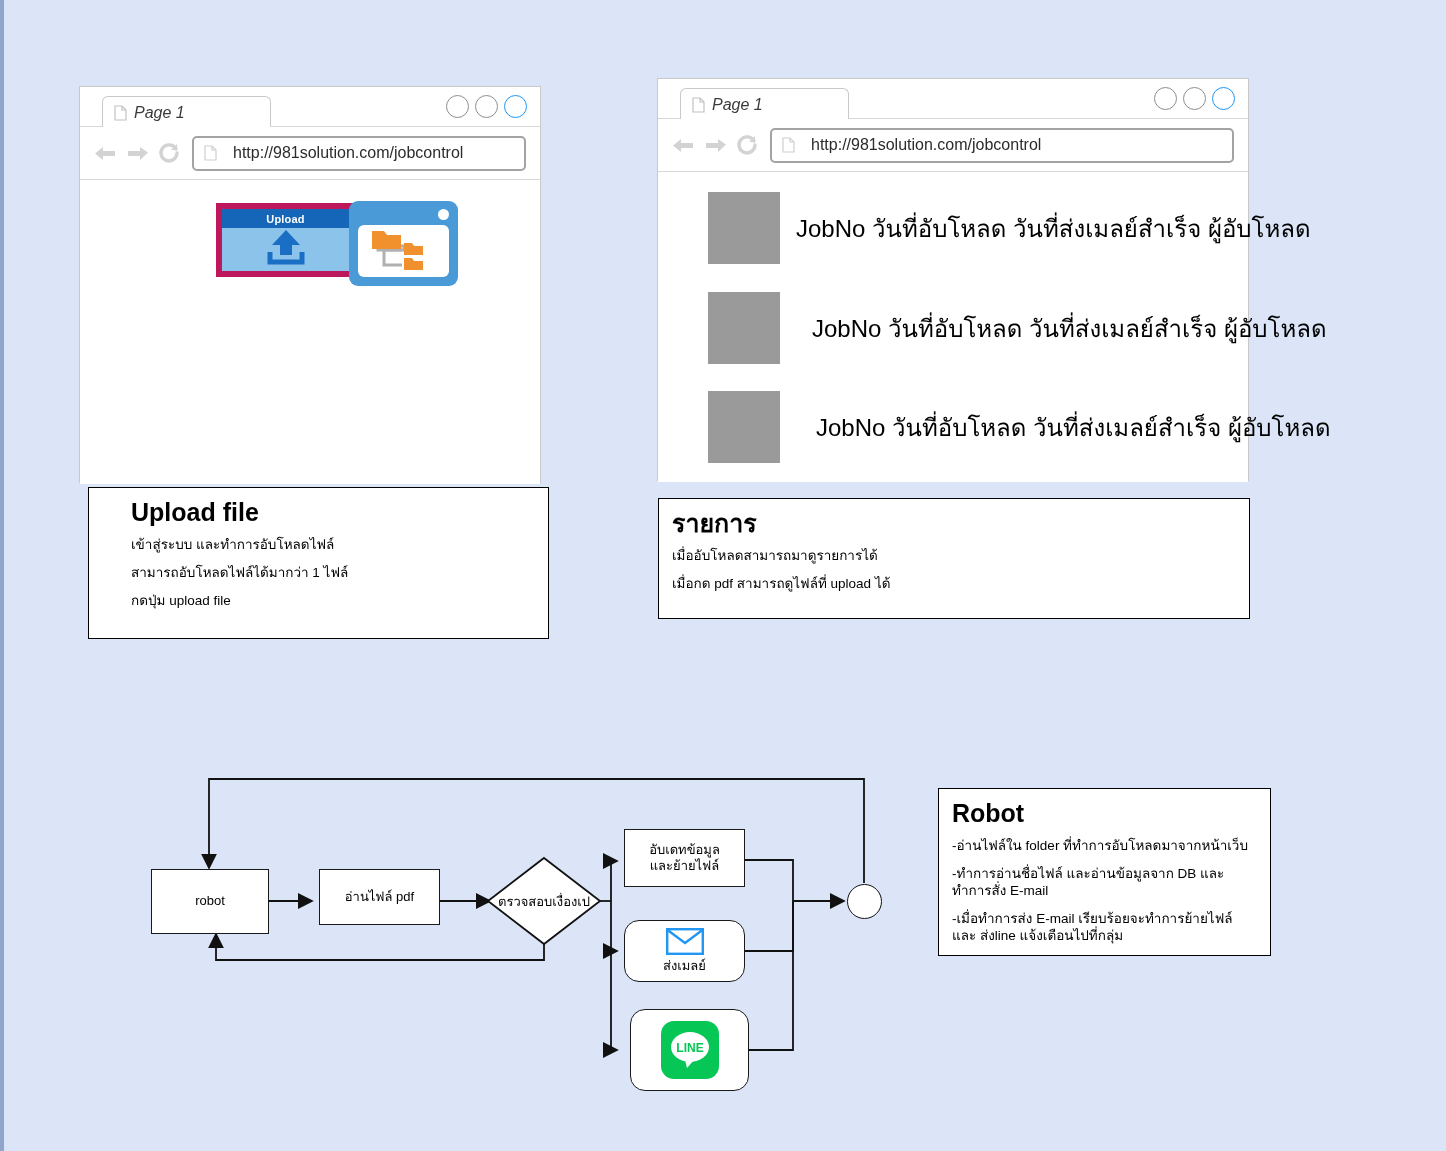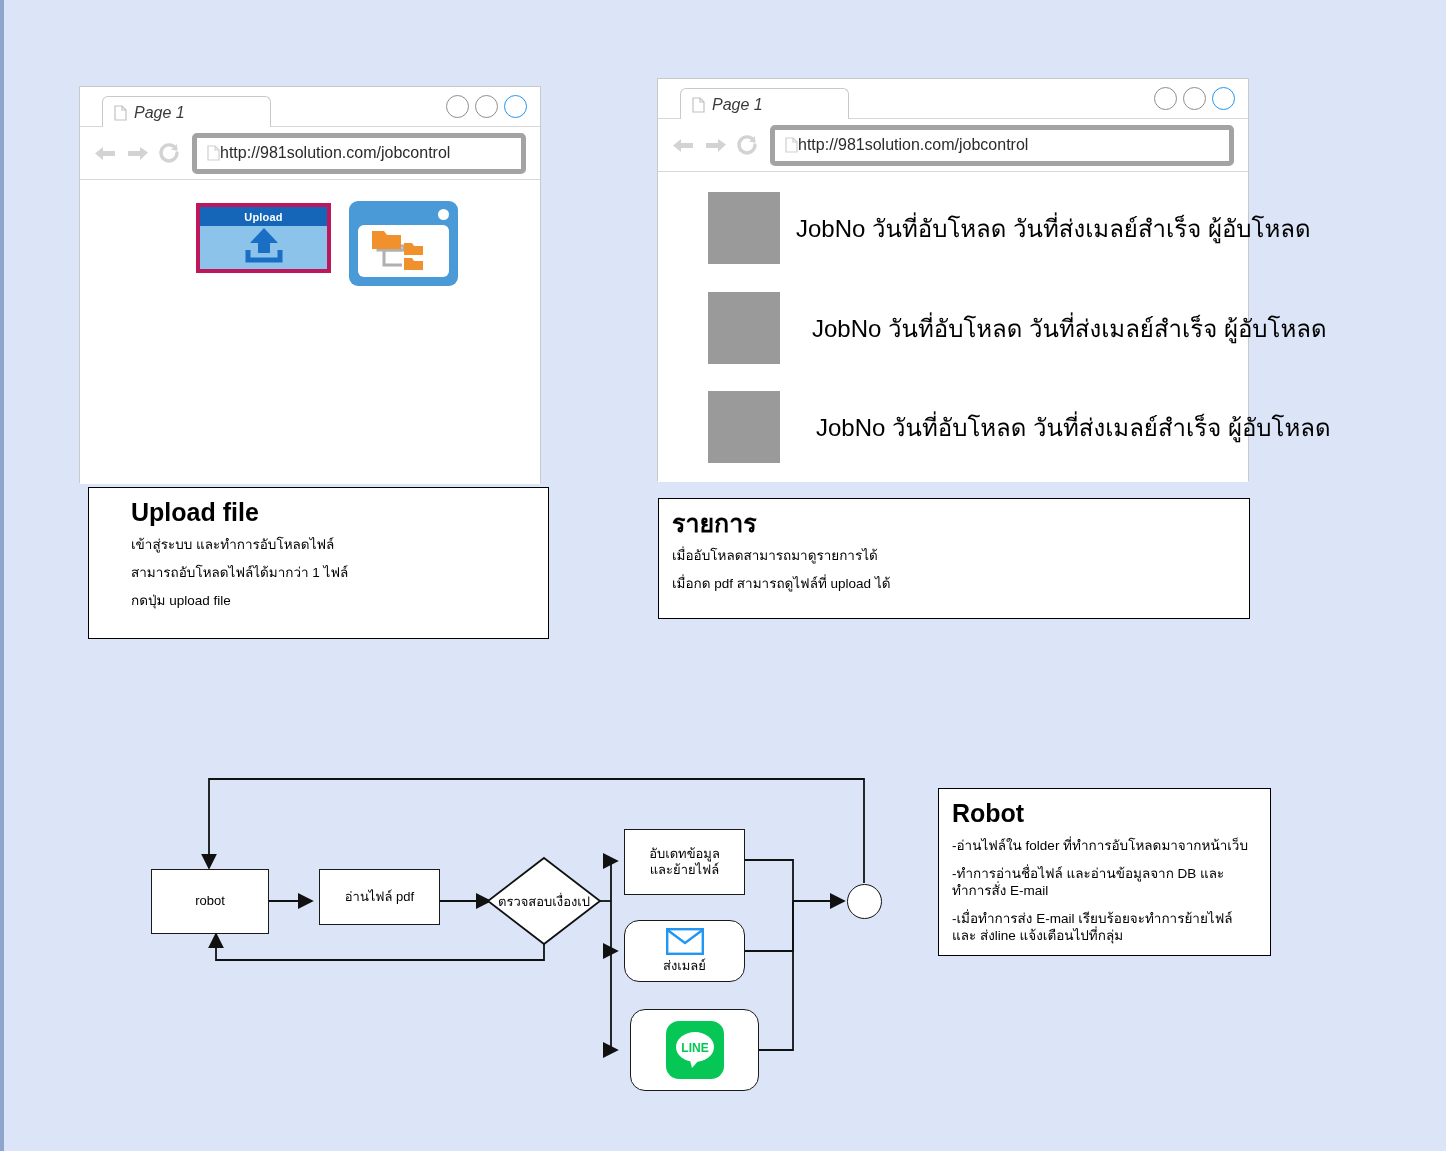--- a/index.html
+++ b/index.html
@@ -21,27 +21,27 @@
           background:#fff;display:flex;align-items:center;gap:7px;padding:0 14px 0 11px;}
   .bw-tab .lbl{font-size:16px;color:#3a3a3a;white-space:nowrap;}
   .docico{width:13px;height:16px;position:relative;flex:0 0 auto;}
   .docico svg{display:block;}
   .wbtns{position:absolute;right:13px;top:8px;display:flex;gap:6px;}
   .wbtn{width:21px;height:21px;border-radius:50%;border:1.6px solid #8d8d8d;}
   .wbtn.blue{border-color:#2196f3;}
   .bw-navbar{position:relative;height:52px;border-bottom:1px solid #d8d8d8;display:flex;align-items:center;padding:0 14px;gap:9px;background:#fff;}
   .navarrow{width:23px;height:19px;flex:0 0 auto;}
   .reload{width:22px;height:22px;flex:0 0 auto;margin-right:3px;}
-  .urlbox{flex:1;height:31px;border:5px solid #a3a3a3;border-radius:5px;background:#fff;
-          display:flex;align-items:center;gap:0;padding:0 10px;}
+  .urlbox{flex:1;height:31px;border:2px solid #a3a3a3;border-radius:5px;background:#fff;
+          display:flex;align-items:center;gap:16px;padding:0 10px;}
   .urlbox .u{font-size:16px;color:#2b2b2b;white-space:nowrap;overflow:hidden;}
   .bw-body{position:relative;background:#fff;}
 
   
-  .upw{position:absolute;left:116px;top:23px;width:127px;height:62px;border:4px solid #be185d;background:#8cc3ea;}
+  .upw{position:absolute;left:136px;top:23px;width:127px;height:62px;border:6px solid #be185d;background:#8cc3ea;}
   .upw-hd{height:19px;background:#1565b8;color:#fff;font-size:11px;font-weight:bold;
           display:flex;align-items:center;justify-content:center;letter-spacing:.2px;}
   .upw-bd{position:relative;height:42px;}
   
   .ftw{position:absolute;left:269px;top:21px;width:109px;height:85px;background:#4a9ad8;border-radius:9px;}
   .ftw-dot{position:absolute;right:9px;top:8px;width:11px;height:11px;border-radius:50%;background:#fff;}
   .ftw-in{position:absolute;left:9px;top:24px;right:9px;bottom:9px;background:#fff;border-radius:6px;}
 
   
   .pdfico{position:relative;background:#9a9a9a;padding:3px;display:inline-block;line-height:0;}
@@ -294,36 +294,36 @@
     <svg class="swoosh" viewBox="0 0 60 60">
         <path d="M40 44c-5 1-13-3-18-8-3 6-7 12-10 11 -2-1 1-6 6-9 4-2 8-4 10-8 -2-5-3-10-1-12 2-2 5 0 5 4 0 4-2 8-3 10 3 5 9 10 14 10 4 0 6 1 5 2 -1 1-4 0-8 0z" fill="none" stroke="#fff" stroke-width="2.2" stroke-linejoin="round"></path>
       </svg>
   </span>
 </span>
 
 <div class="abs" style="left:484px;top:888px;width:112px;height:26px;display:flex;align-items:center;justify-content:center;">
   <span style="font-size:13px;color:#000;white-space:nowrap;">ตรวจสอบเงื่องเป</span>
 </div>
 
-<div class="abs node" style="left:620px;top:829px;width:121px;height:66px;">
+<div class="abs node" style="left:620px;top:829px;width:121px;height:58px;">
   <span>อับเดทข้อมูล</span>
   <span>และย้ายไฟล์</span>
 </div>
 
 <div class="abs node round" style="left:620px;top:920px;width:121px;height:62px;">
   <span class="mailico">
     <svg width="38" height="27" viewBox="0 0 38 27">
         <rect x="1.2" y="1.2" width="35.6" height="24.6" fill="#fff" stroke="#2196f3" stroke-width="2.4"></rect>
         <path d="M1.5 2 L19 15 L36.5 2" fill="none" stroke="#2196f3" stroke-width="2.4"></path>
       </svg>
   </span>
   <span>ส่งเมลย์</span>
 </div>
 
-<div class="abs node round" style="left:626px;top:1009px;width:129px;height:82px;">
+<div class="abs node round" style="left:626px;top:1009px;width:119px;height:82px;">
   <span class="lineico">
     <svg width="58" height="58" viewBox="0 0 58 58">
       <ellipse cx="29" cy="26" rx="19" ry="15" fill="#fff"></ellipse>
       <path d="M24 39 l2 8 l7 -8 z" fill="#fff"></path>
       <text x="29" y="31" font-family="Liberation Sans, sans-serif" font-size="12" font-weight="bold" fill="#06c755" text-anchor="middle">LINE</text>
     </svg>
   </span>
 </div>
 
 <div class="abs endcircle" style="left:843px;top:884px;width:35px;height:35px;"></div>

